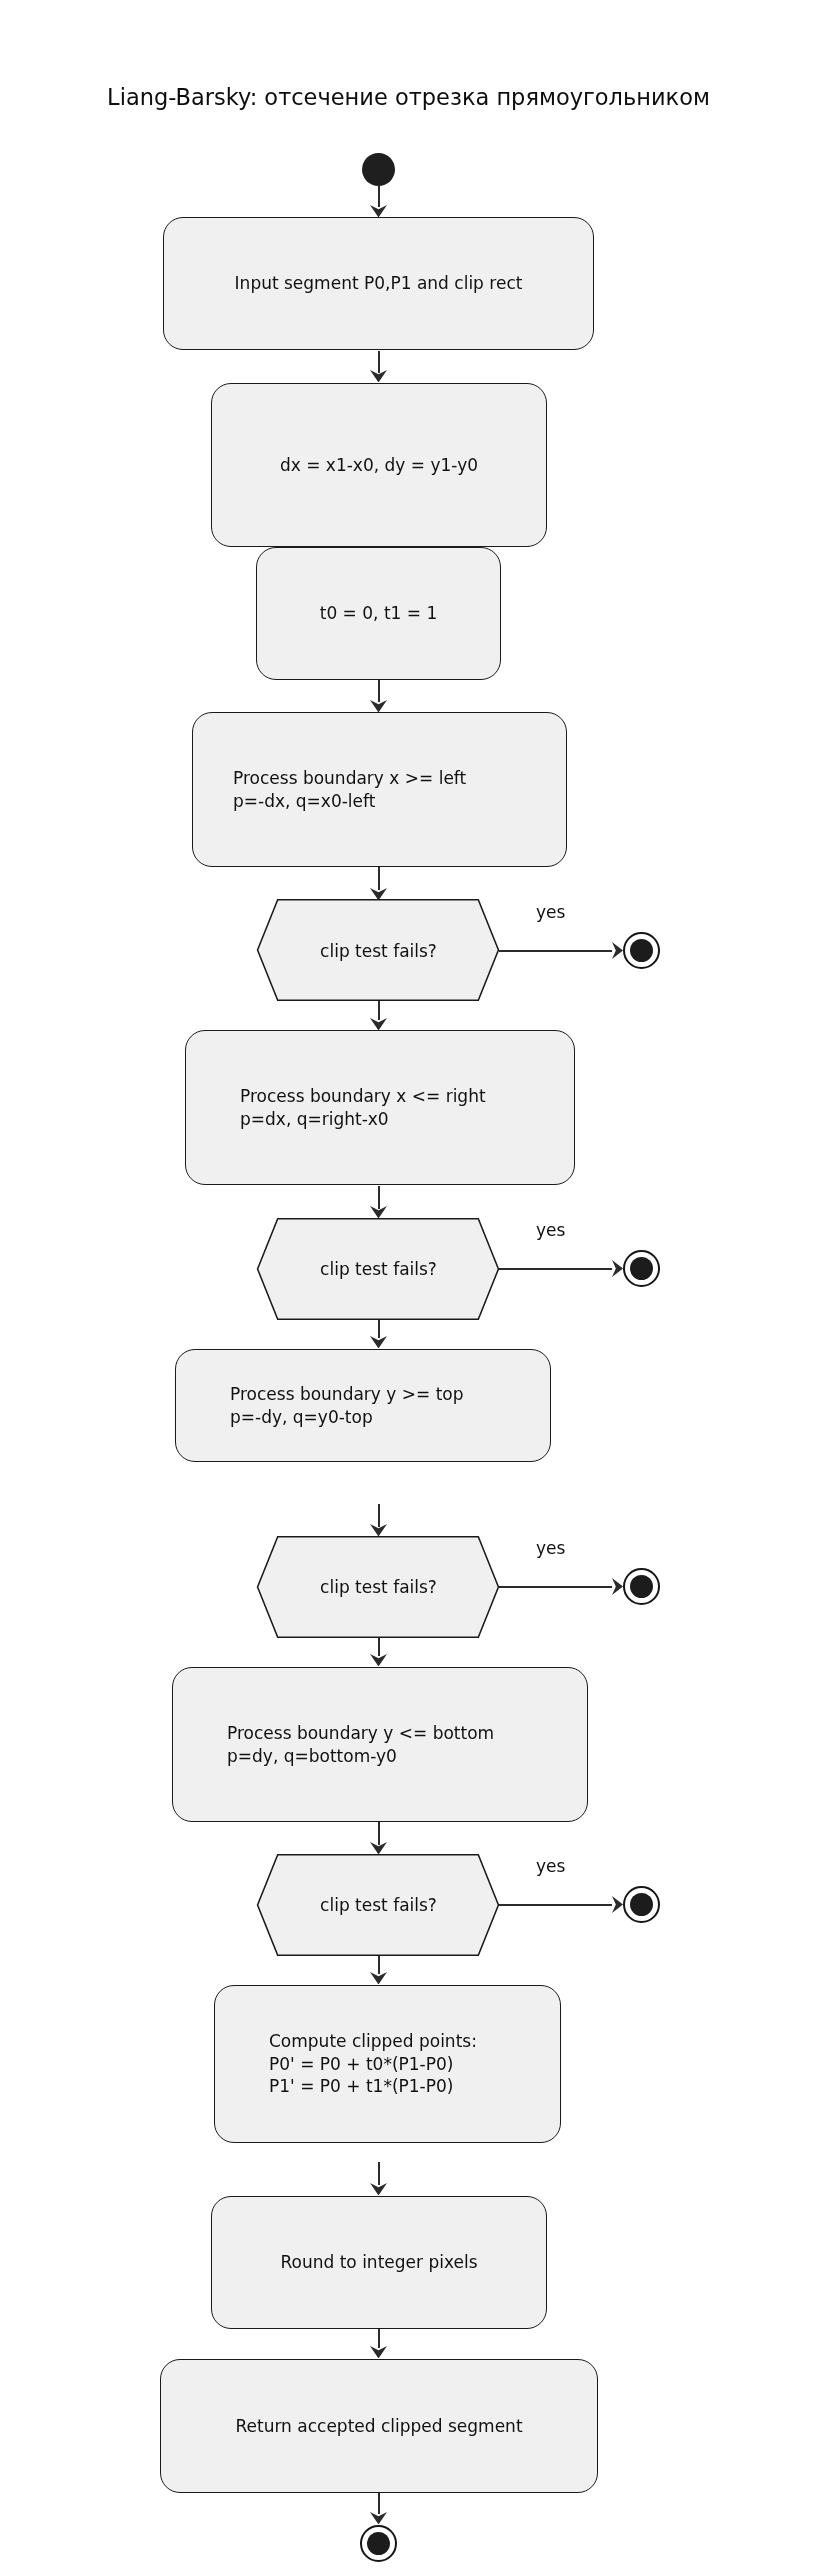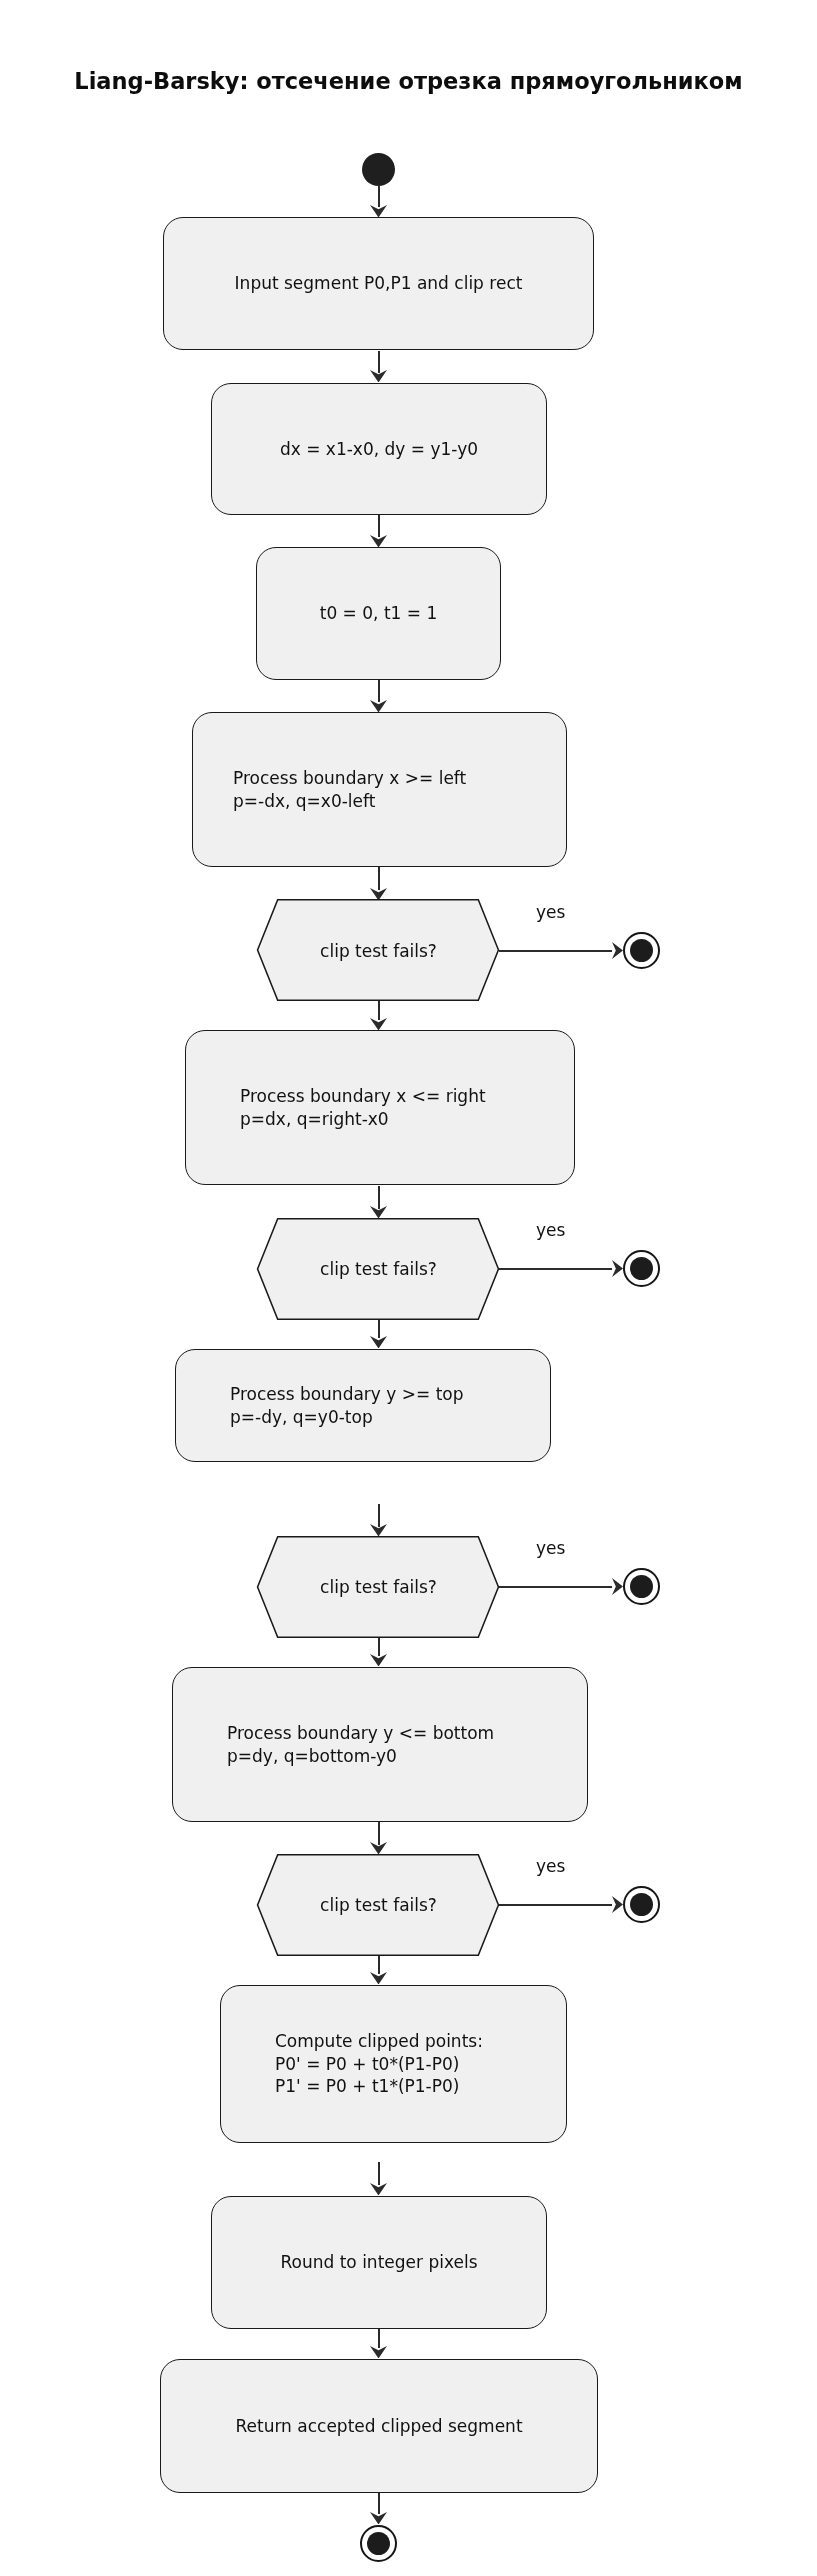--- a/index.html
+++ b/index.html
@@ -1,19 +1,19 @@
 <!DOCTYPE html>
 <html style="font-size:12.4px"><head>
 <meta charset="utf-8">
 <style>
   html,body{margin:0;padding:0;background:#ffffff;}
   .canvas{position:relative;width:817px;height:2576px;background:#ffffff;overflow:hidden;
           font-family:"DejaVu Sans",sans-serif;color:#111111;}
-  .title{position:absolute;left:0;right:0;top:68px;text-align:center;
-         font-size:22.5px;font-weight:bold;color:#0d0d0d;}
+  .title{position:absolute;left:0;right:0;top:84px;text-align:center;
+         font-size:22.5px;font-weight:normal;color:#0d0d0d;}
   .box{position:absolute;box-sizing:border-box;background:#f0f0f0;border:1.6px solid #1a1a1a;
        border-radius:20px;display:flex;flex-direction:column;justify-content:center;
        font-size:17px;line-height:22.5px;color:#111111;}
   .box.center{align-items:center;text-align:center;}
   .box.left{align-items:flex-start;text-align:left;padding-left:54px;padding-right:12.4px;}
   .hex-svg{position:absolute;}
   .hex-text{position:absolute;display:flex;align-items:center;justify-content:center;
             font-size:17px;color:#111111;}
   .yes-label{position:absolute;font-size:17px;color:#111111;margin-top:12px;}
   .vshaft{position:absolute;width:1.6px;background:#2b2b2b;left:378px;}
@@ -63,21 +63,21 @@
   <div class="vshaft" style="top:2162px;height:23px;"></div>
   <div class="vhead" style="top:2183px;"></div>
   <div class="vshaft" style="top:2328px;height:20px;"></div>
   <div class="vhead" style="top:2346px;"></div>
   <div class="vshaft" style="top:2493px;height:21px;"></div>
   <div class="vhead" style="top:2512px;"></div>
 
   <div class="box center" style="left:163px;top:217px;width:431px;height:133px;">
     <div>Input segment P0,P1 and clip rect</div>
   </div>
-  <div class="box center" style="left:211px;top:383px;width:336px;height:132px;">
+  <div class="box center" style="left:211px;top:383px;width:336px;height:164px;">
     <div>dx = x1-x0, dy = y1-y0</div>
   </div>
   <div class="box center" style="left:256px;top:547px;width:245px;height:133px;">
     <div>t0 = 0, t1 = 1</div>
   </div>
   <div class="box left" style="left:192px;top:712px;width:375px;height:155px;padding-left:40px;">
     <div>Process boundary x &gt;= left</div>
     <div>p=-dx, q=x0-left</div>
   </div>
   <div class="box left" style="left:185px;top:1030px;width:390px;height:155px;">
@@ -85,21 +85,21 @@
     <div>p=dx, q=right-x0</div>
   </div>
   <div class="box left" style="left:175px;top:1349px;width:376px;height:113px;">
     <div>Process boundary y &gt;= top</div>
     <div>p=-dy, q=y0-top</div>
   </div>
   <div class="box left" style="left:172px;top:1667px;width:416px;height:155px;">
     <div>Process boundary y &lt;= bottom</div>
     <div>p=dy, q=bottom-y0</div>
   </div>
-  <div class="box left" style="left:220px;top:1985px;width:347px;height:158px;">
+  <div class="box left" style="left:214px;top:1985px;width:347px;height:158px;">
     <div>Compute clipped points:</div>
     <div>P0' = P0 + t0*(P1-P0)</div>
     <div>P1' = P0 + t1*(P1-P0)</div>
   </div>
   <div class="box center" style="left:211px;top:2196px;width:336px;height:133px;">
     <div>Round to integer pixels</div>
   </div>
   <div class="box center" style="left:160px;top:2359px;width:438px;height:134px;">
     <div>Return accepted clipped segment</div>
   </div>

